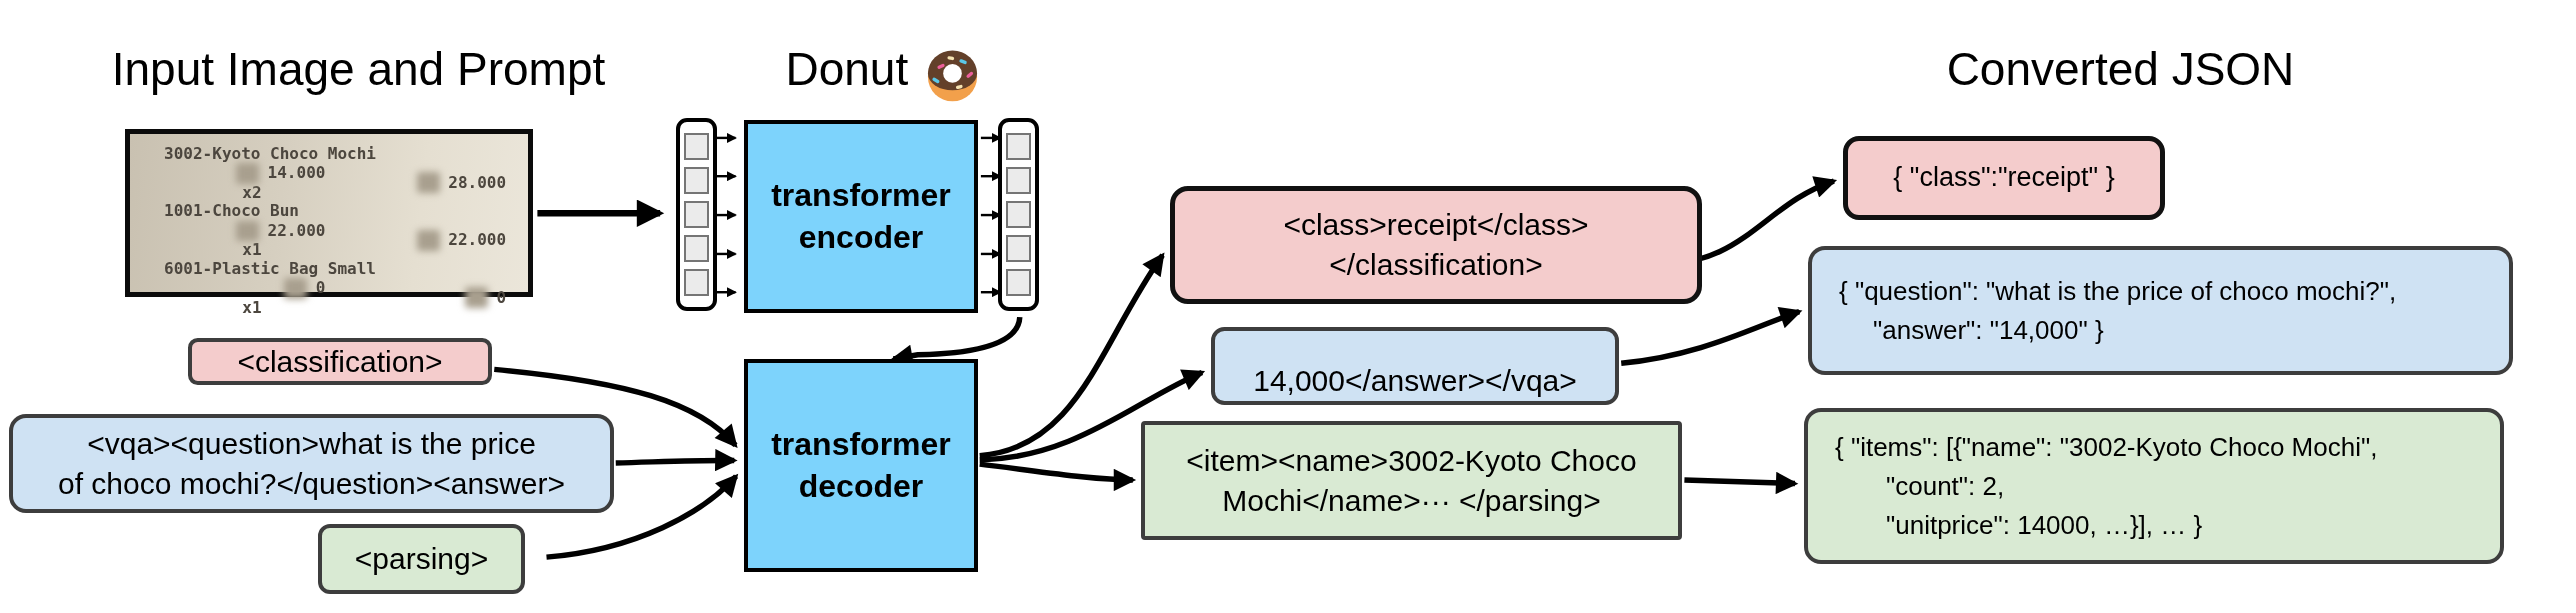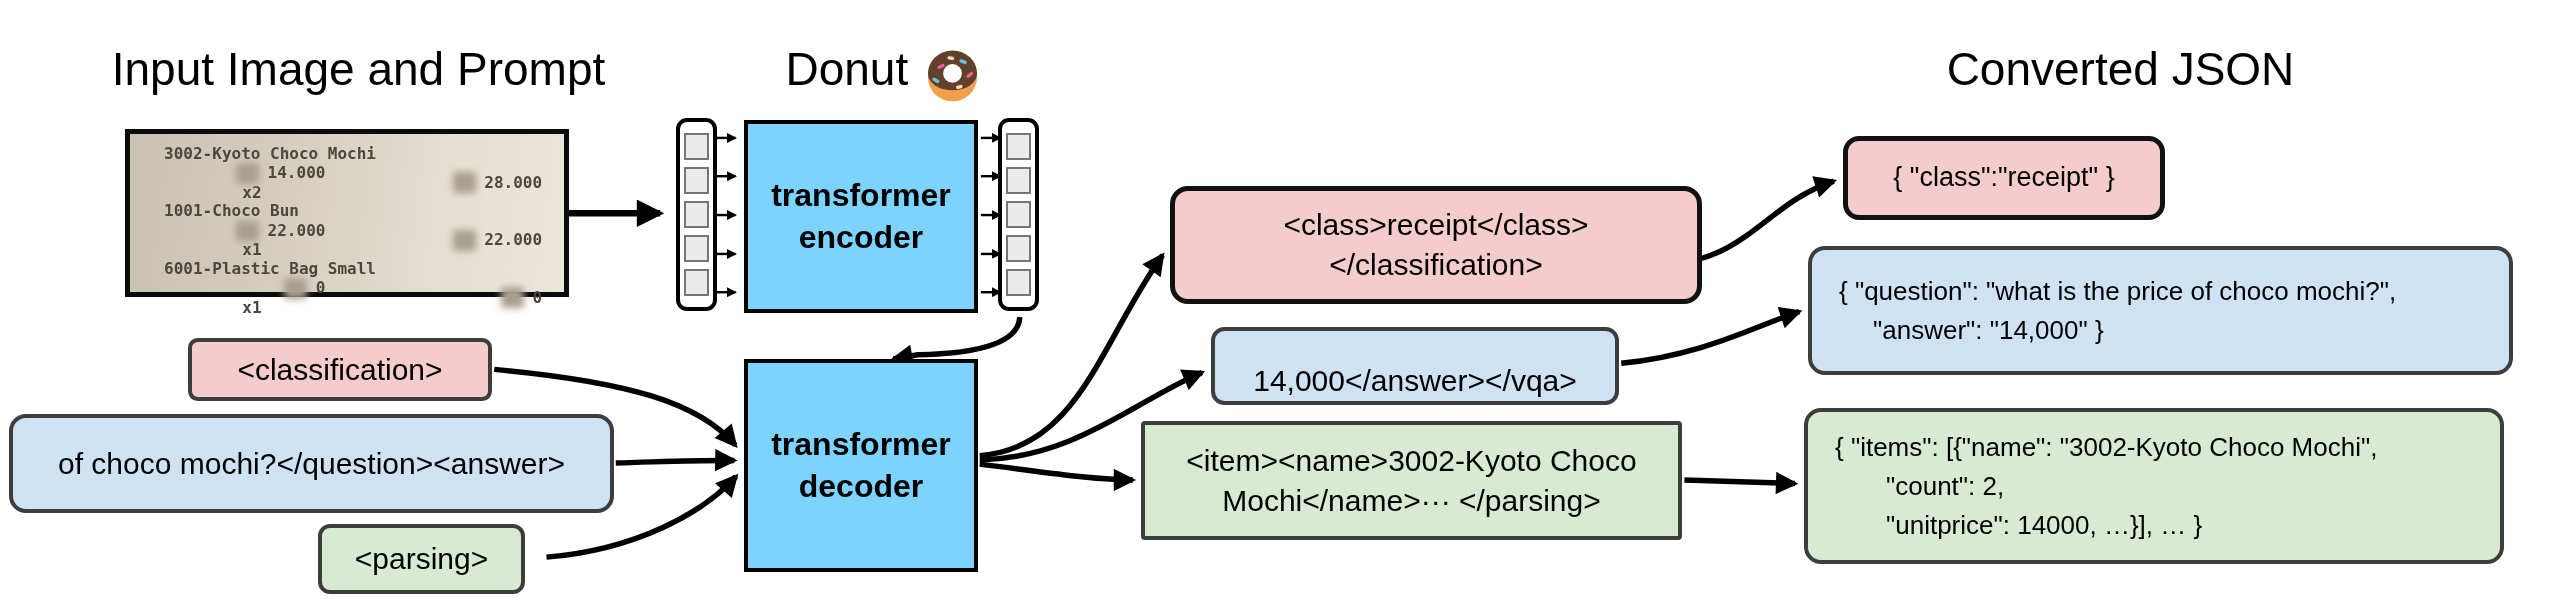--- a/index.html
+++ b/index.html
@@ -23,21 +23,21 @@
             padding:0 17px 0 27px;}
   .json-box .ind1{padding-left:34px;}
   .json-box .ind2{padding-left:51px;}
   
   .model-box{background:#7dd3fc;border:4.9px solid #000;font-weight:bold;font-size:32px;line-height:1.3;}
   .token-col{background:#ffffff;border:4.3px solid #000;border-radius:11px;
              display:flex;flex-direction:column;justify-content:space-evenly;align-items:center;
              padding:3.6px 0;}
   .token-sq{width:25.5px;height:27px;box-sizing:border-box;background:#ebebeb;border:2.4px solid #757575;}
   
-  .receipt{left:125px;top:129px;width:444px;height:168px;border:5.5px solid #0b0b0b;
+  .receipt{left:125px;top:129px;width:408px;height:168px;border:5.5px solid #0b0b0b;
            background:linear-gradient(97deg,#c9c1b1 0%,#d6cfc0 38%,#e5dfd1 72%,#ebe6da 100%);
            justify-content:space-between;align-items:stretch;padding:8.5px 13.4px;
            font-family:"DejaVu Sans Mono",monospace;font-weight:bold;font-size:16px;color:#4c463e;
            text-align:left;line-height:1.15;}
   .r-dash{height:3px;margin:1.2px 3.6px;
           background:repeating-linear-gradient(90deg,#6e675b 0 13.4px,rgba(0,0,0,0) 13.4px 20.7px);}
   .r-name{padding-left:20.7px;white-space:nowrap;}
   .r-row{display:flex;justify-content:space-between;align-items:center;}
   .r-left{display:flex;align-items:center;flex-direction:column;}
   .r-pgroup{display:flex;justify-content:flex-end;align-items:center;width:182px;}
@@ -176,25 +176,26 @@
     <div class="token-sq"></div>
     <div class="token-sq"></div>
     <div class="token-sq"></div>
   </div>
 
   <div class="box model-box" style="left:744px;top:359px;width:234px;height:213px;">
     <div>transformer</div>
     <div>decoder</div>
   </div>
 
-  <div class="box prompt-box fill-pink bd" style="left:188px;top:338px;width:304px;height:63px;border-radius:9.7px;">
+  <div class="box prompt-box fill-pink bd" style="left:188px;top:338px;width:304px;height:47px;border-radius:9.7px;">
     <div>&lt;classification&gt;</div>
   </div>
 
   <div class="box prompt-box fill-blue bd" style="left:9px;top:414px;width:605px;height:99px;border-radius:17px;">
+    <div>&lt;vqa&gt;&lt;question&gt;what is the price</div>
     <div>of choco mochi?&lt;/question&gt;&lt;answer&gt;</div>
   </div>
 
   <div class="box prompt-box fill-green bd" style="left:318px;top:524px;width:207px;height:70px;border-radius:12px;">
     <div>&lt;parsing&gt;</div>
   </div>
 
   <div class="box out-box fill-pink bd-strong" style="left:1170px;top:186px;width:532px;height:118px;border-radius:18px;">
     <div>&lt;class&gt;receipt&lt;/class&gt;</div>
     <div>&lt;/classification&gt;</div>

